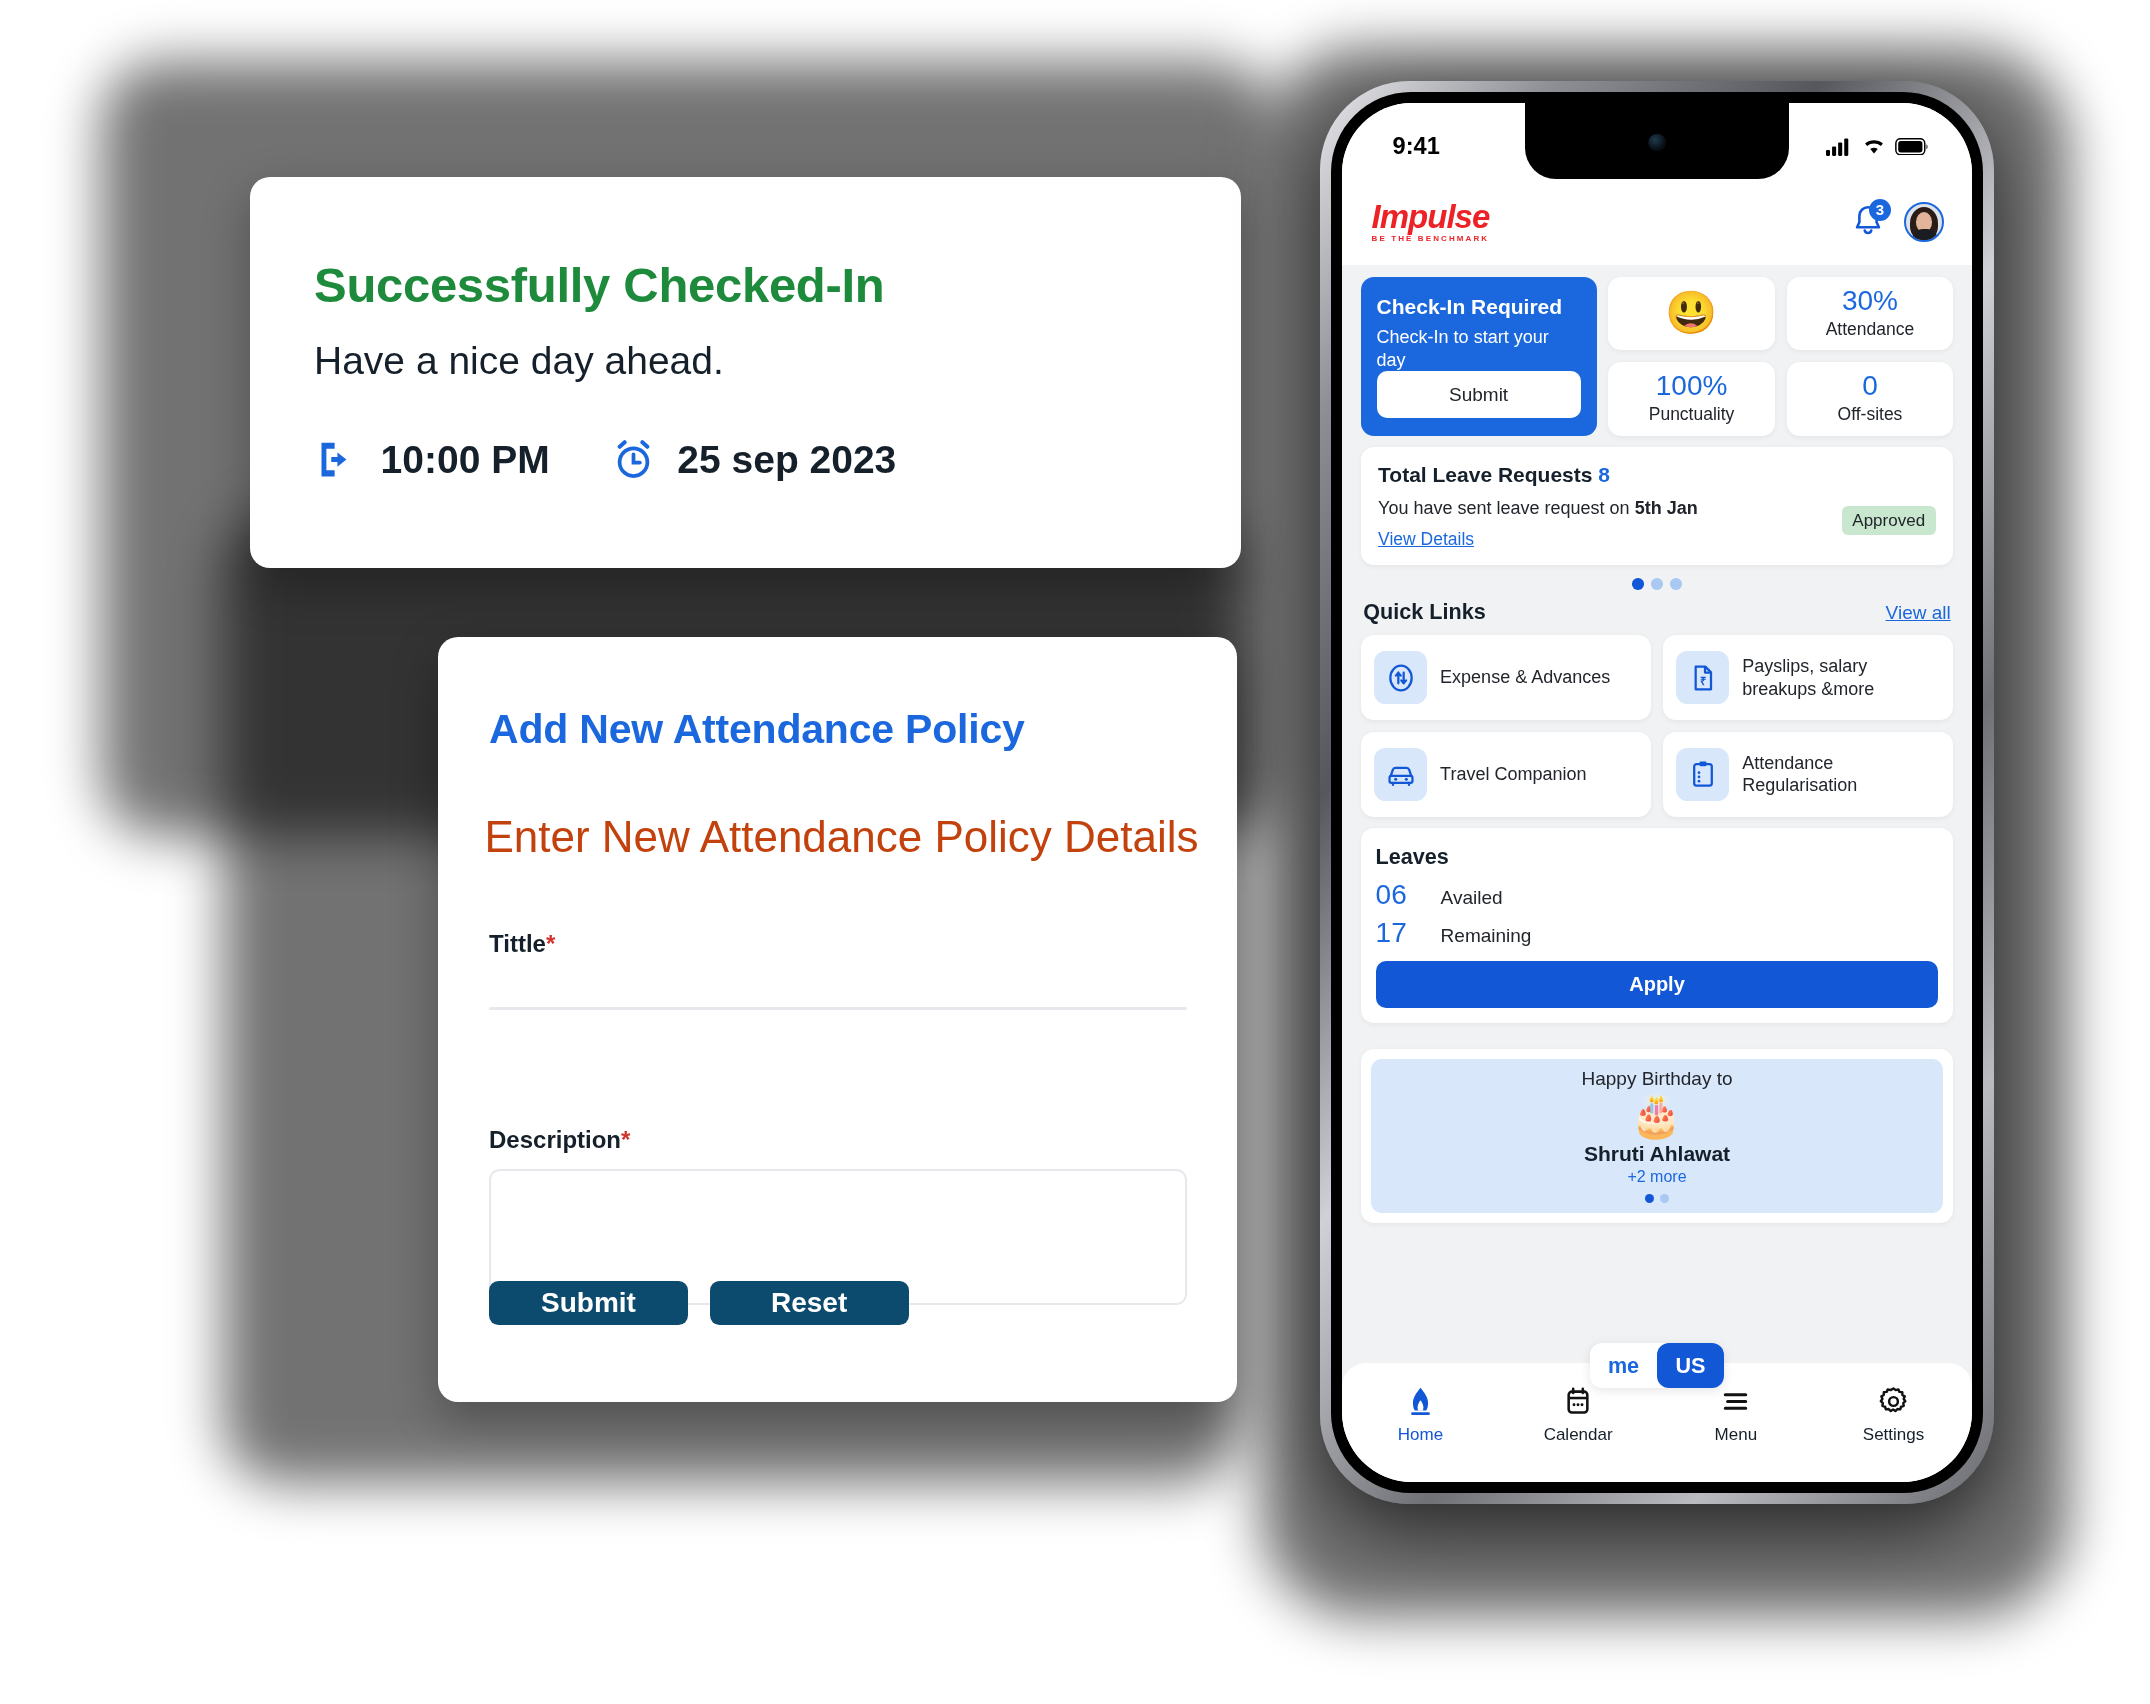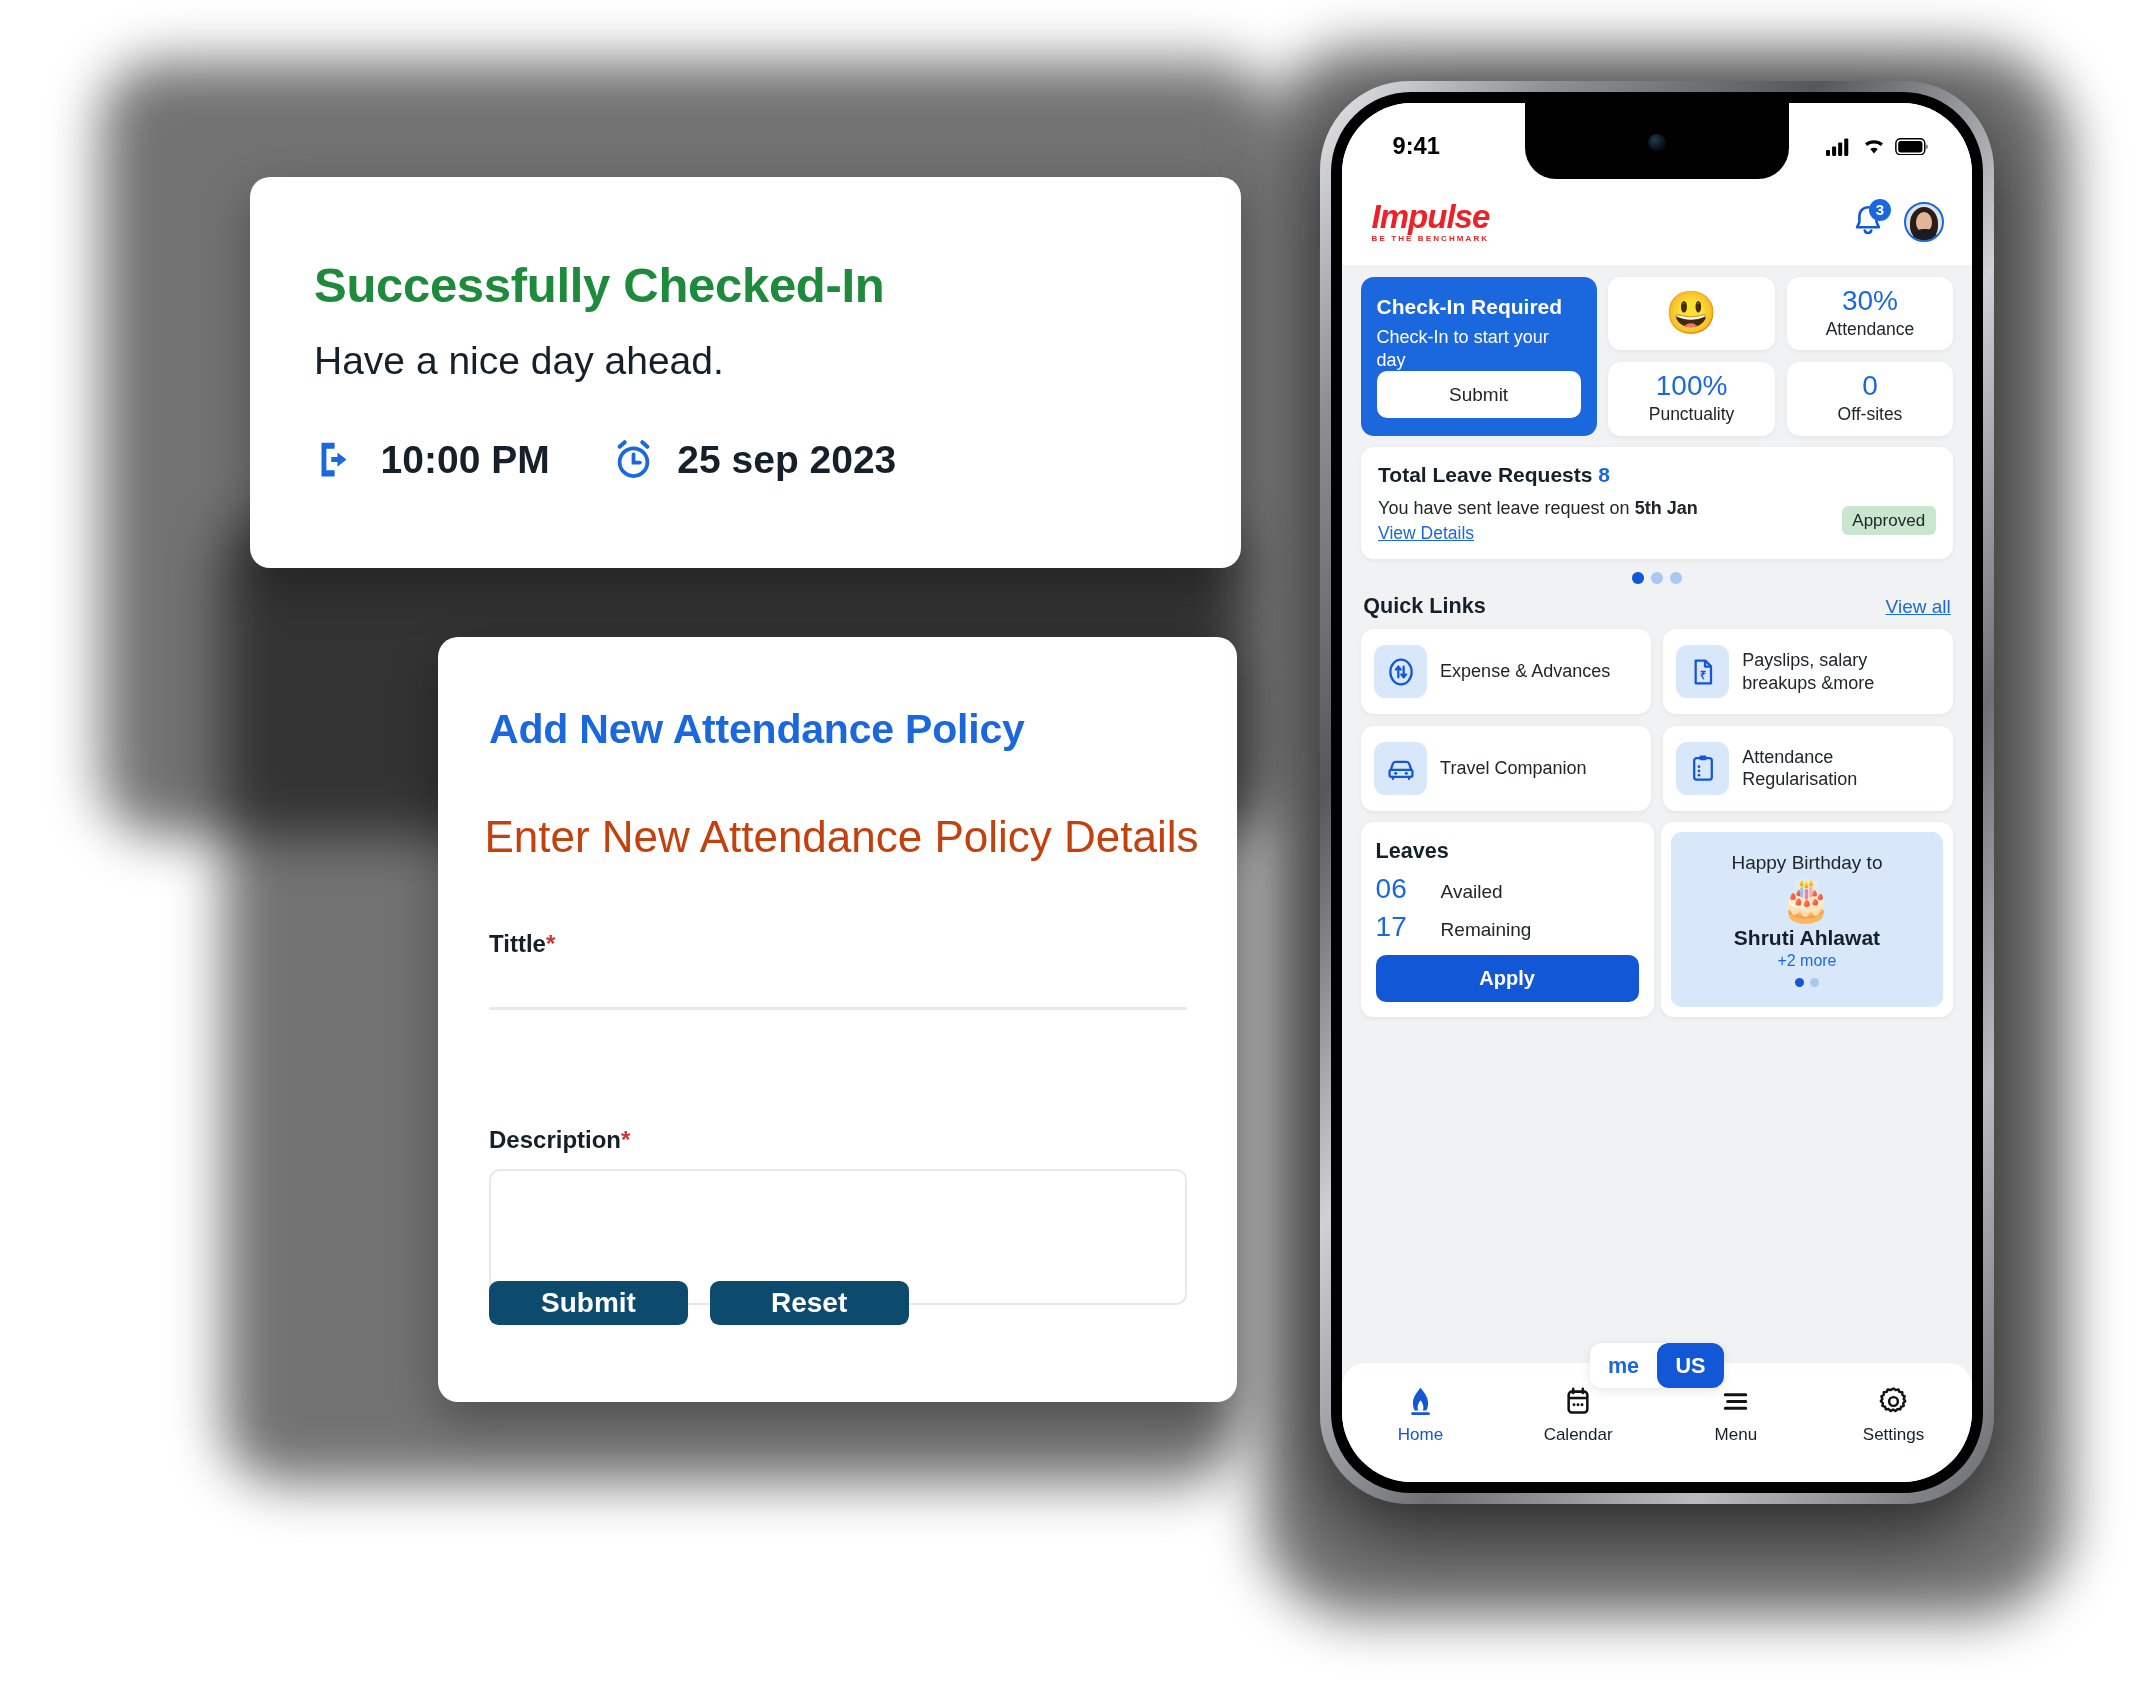--- a/index.html
+++ b/index.html
@@ -225,21 +225,21 @@
     padding: 16px 17.5px 15px 17.5px; position: relative;
     box-shadow: 0 1.3px 5.4px rgba(0,0,0,.05);
   }
   .lc-h { font-size: 21px; font-weight: 700; color: #15202b; }
   .lc-h .num { color: #1B68DE; }
   .lc-p {
     font-size: 18px; font-weight: 400; color: #22262c; margin-top: 10.8px;
   }
   .lc-p b { font-weight: 700; }
   .lc-link {
-    display: inline-block; margin-top: 4px;
+    display: inline-block; margin-top: 10px;
     font-size: 17.5px; color: #1B68DE; text-decoration: underline; cursor: pointer;
   }
   .lc-badge {
     position: absolute; right: 17.5px; top: 59px;
     background: #c9e7cf; color: #22262c; border-radius: 6px;
     padding: 4.7px 10.8px; font-size: 17px;
   }
   .dots { display: flex; gap: 7.4px; justify-content: center; margin-top: 13.5px; }
   .dot { width: 11.5px; height: 11.5px; border-radius: 50%; background: #a9c8f2; }
   .dot.on { background: #1257d6; }
@@ -262,21 +262,21 @@
     box-shadow: 0 1.3px 5.4px rgba(0,0,0,.05); cursor: pointer;
   }
   .ql-ico {
     width: 53px; height: 53px; border-radius: 11.5px; background: #d9e7fb;
     display: flex; align-items: center; justify-content: center; flex: none;
   }
   .ql-lbl { font-size: 18px; color: #22262c; line-height: 1.25; }
 
   
   .bottom-grid {
-    display: grid; grid-template-columns: 1fr 1fr; gap: 7px; margin-top: 11.5px;
+    display: grid; grid-template-columns: 1fr; gap: 26px; margin-top: 11.5px;
   }
   .leaves-tile {
     background: #fff; border-radius: 13px; padding: 15.5px 15px 15px 15px;
     box-shadow: 0 1.3px 5.4px rgba(0,0,0,.05);
   }
   .lv-h { font-size: 21.6px; font-weight: 700; color: #15202b; }
   .lv-row { display: flex; align-items: baseline; gap: 16px; margin-top: 10.8px; }
   .lv-n { font-size: 28px; color: #1B68DE; line-height: 1; min-width: 49px; }
   .lv-t { font-size: 19px; color: #22262c; }
   .lv-btn {

